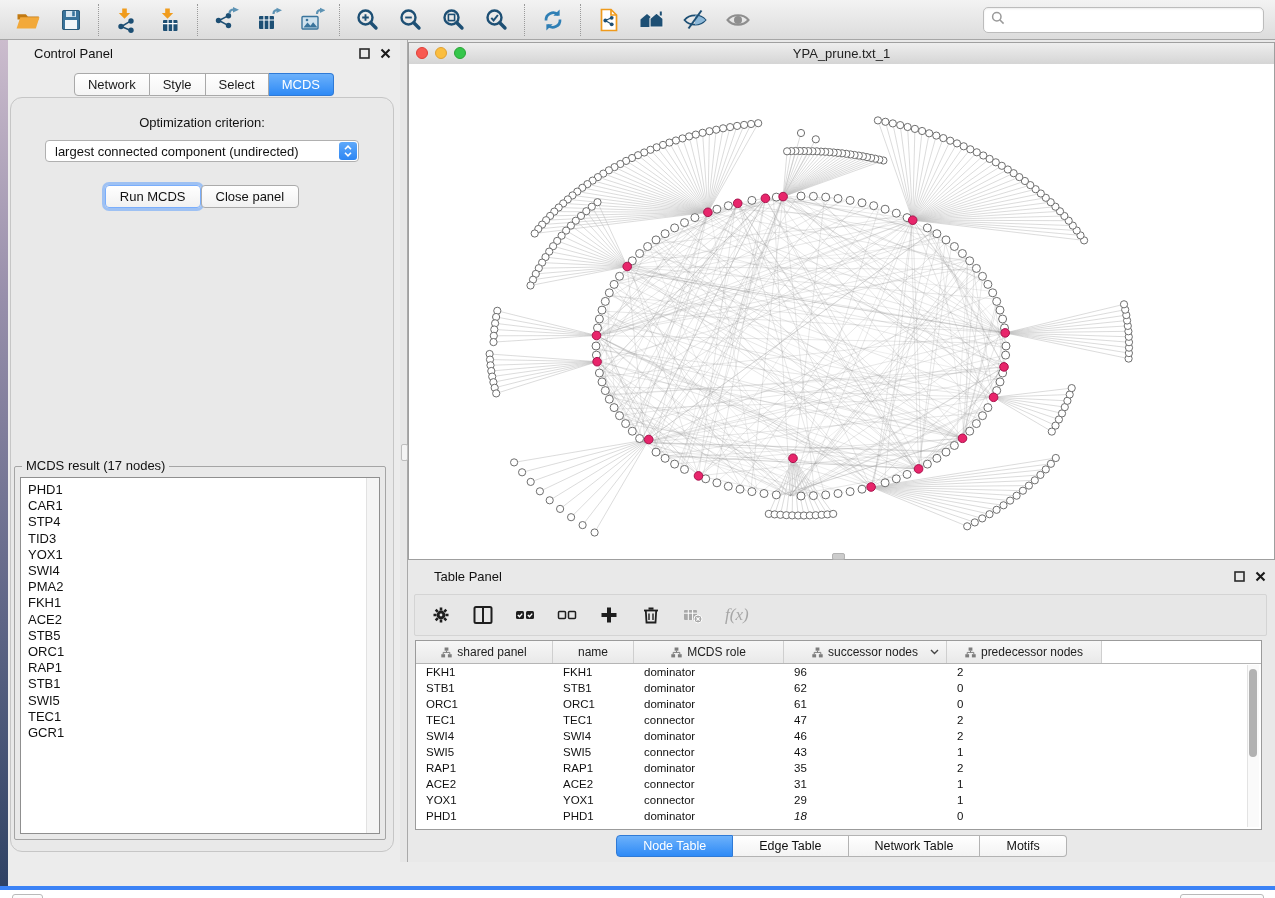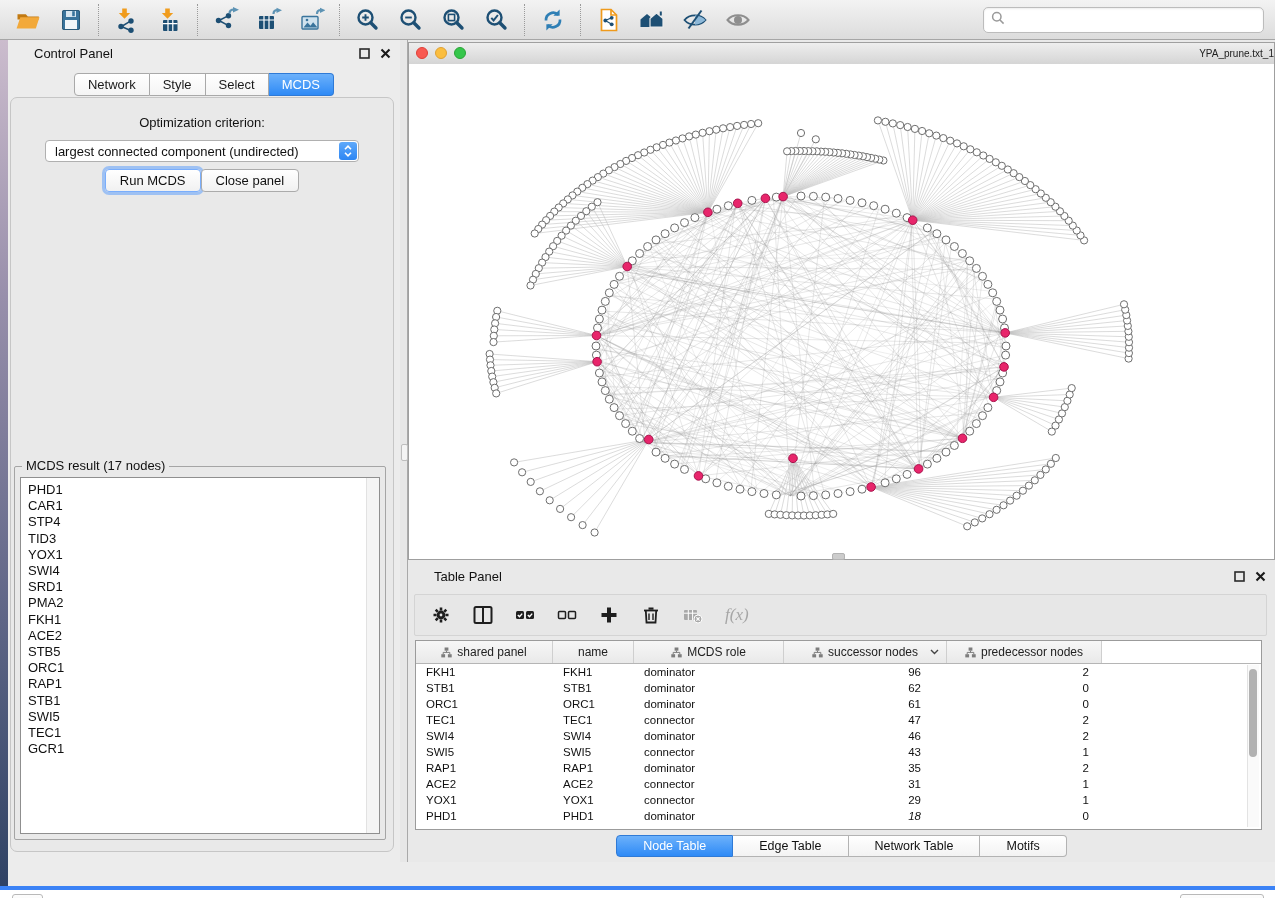--- a/index.html
+++ b/index.html
@@ -28,67 +28,67 @@
   .panel-title{font-size:13px;line-height:28px;padding-left:26px;color:#111}
   .win-btns{position:absolute;right:9px;top:8px;display:flex;gap:10px;align-items:center}
   .win-btns span{display:flex}
   .seg-bar{position:absolute;left:0;top:33px;width:100%;display:flex;justify-content:center}
   .seg{height:21px;line-height:21px;padding:0 13px;font-size:13px;background:linear-gradient(#fff,#f4f4f4);
        border:1px solid #a9a9a9;border-left:none;color:#1a1a1a}
   .seg:first-child{border-left:1px solid #a9a9a9;border-radius:4px 0 0 4px}
   .seg:last-child{border-radius:0 4px 4px 0}
   .seg.active{background:linear-gradient(#6cb1fb,#2e8af6);border-color:#2f7ad6;color:#fff}
   .inner-panel{position:absolute;left:2px;top:57px;width:382px;height:753px;background:#e9e9e9;
-               border:1px solid #c6c6c6;border-radius:7px}
+               border:1px solid #c6c6c6;border-radius:12px}
   .opt-label{margin-top:17px;text-align:center;font-size:13px}
   .dropdown{margin:10px auto 0;width:314px;height:22px;background:#fff;border:1px solid #b0b0b0;
             border-radius:4px;position:relative;font-size:13px;line-height:22px;padding-left:9px;
             box-sizing:border-box}
   .dd-stepper{position:absolute;right:1px;top:1px;width:18px;height:18px;
               background:linear-gradient(#5fa9fa,#2d86f3);border-radius:3px;display:flex;
               align-items:center;justify-content:center}
-  .btn-row{display:flex;justify-content:center;gap:0;margin-top:7px}
+  .btn-row{display:flex;justify-content:center;gap:0;margin-top:23px}
   .btn{height:23px;padding:0 14px;background:linear-gradient(#ffffff,#f1f1f1);border:1px solid #ababab;
        border-radius:4px;font:13px "Liberation Sans",sans-serif;color:#111}
   .btn.focused{box-shadow:0 0 0 3px rgba(96,160,251,.55);border-color:#7aaefc}
   .fieldset{position:absolute;left:6px;top:426px;width:372px;height:374px;border:1px solid #a5a5a5;
             border-radius:2px;box-sizing:border-box}
   .legend{position:absolute;left:7px;top:-9px;background:#e9e9e9;padding:0 4px;font-size:13px}
   .result-list{position:absolute;left:5px;top:10px;right:5px;bottom:5px;background:#fff;
                border:1px solid #8f8f8f;overflow:hidden;padding:4px 0 0 7px;font-size:13px;line-height:16.2px}
   .result-scroll{position:absolute;right:0;top:0;bottom:0;width:12px;background:#f5f5f5;border-left:1px solid #e2e2e2}
   
   .v-split{position:absolute;left:400px;top:40px;width:8px;height:822px;background:#e7e7e7;border-right:1px solid #a9a9a9;box-sizing:border-box}
   .v-grip{position:absolute;left:1px;top:404px;width:5px;height:15px;background:#f4f4f4;border:1px solid #bdbdbd;border-radius:2px}
   
   .right-area{position:absolute;left:408px;top:40px;width:867px;height:822px;background:#e9e9e9}
   .net-window{position:absolute;left:0;top:2px;width:867px;height:518px;border:1px solid #9f9f9f;
               box-sizing:border-box;background:#fff}
   .net-titlebar{height:21px;background:linear-gradient(#eeeeee,#d5d5d5);border-bottom:1px solid #b3b3b3;
-                position:relative;text-align:right;font-size:10px;line-height:21px;color:#222}
+                position:relative;text-align:center;font-size:13px;line-height:21px;color:#222}
   .lights{position:absolute;left:7px;top:4px;display:flex;gap:7px}
   .light{width:12px;height:12px;border-radius:50%;box-sizing:border-box}
   .net-canvas{position:absolute;left:0;top:21px;width:865px;height:495px}
   .h-grip{position:absolute;left:424px;top:513px;width:13px;height:7px;background:#cccccc;border:1px solid #b3b3b3;border-radius:2px;box-sizing:border-box}
   
   .table-panel{position:absolute;left:0;top:523px;width:867px;height:295px}
   .tp-toolbar{position:absolute;left:6px;top:31px;width:853px;height:42px;background:#e7e7e7;
               border:1px solid #d4d4d4;border-radius:2px;display:flex;align-items:center;gap:22px;
               padding-left:16px;box-sizing:border-box}
   .tp-ico{display:flex;align-items:center;justify-content:center;width:20px;height:20px}
   .fx{font-family:"Liberation Serif",serif;font-style:italic;font-size:17px;color:#a6a6a6}
   .tp-table{position:absolute;left:7px;top:77px;width:847px;height:190px;background:#fff;
             border:1px solid #9b9b9b;box-sizing:border-box;overflow:hidden}
   .thead{display:flex;height:22px;background:linear-gradient(#f7f7f7,#e9e9e9);border-bottom:1px solid #b5b5b5}
   .th{display:flex;align-items:center;justify-content:center;gap:5px;font-size:12px;color:#222;
       border-right:1px solid #cfcfcf;box-sizing:border-box;position:relative;flex:none}
   .sort-ch{position:absolute;right:7px;top:8px}
   .tr{display:flex;height:16px;font-size:11.5px;color:#111;align-items:center}
   .td{box-sizing:border-box;padding:0 10px;white-space:nowrap;overflow:hidden;flex:none}
-  .td.num{text-align:right}
+  .td.num{}
   .td.c3{padding-right:26px}
   .td.c4{padding-right:13px}
   .tp-scroll{position:absolute;right:2px;top:24px;bottom:2px;width:11px;background:#fafafa;border-left:1px solid #e3e3e3}
   .tp-thumb{position:absolute;left:1px;top:4px;width:8px;height:88px;background:#b2b2b2;border-radius:4px}
   .bottom-tabs{position:absolute;left:0;right:0;top:272px;display:flex;justify-content:center}
   .btab{height:20px;line-height:20px;padding:0 26px;font-size:12.5px;background:linear-gradient(#fff,#f3f3f3);
         border:1px solid #b3b3b3;border-left:none;color:#111}
   .btab:first-child{border-left:1px solid #b3b3b3;border-radius:4px 0 0 4px}
   .btab:last-child{border-radius:0 4px 4px 0}
   .btab.active{background:linear-gradient(#6cb1fb,#2e8af6);color:#fff;border-color:#2f7ad6}
@@ -294,21 +294,20 @@
   <div class="fieldset">
     <span class="legend">MCDS result (17 nodes)</span>
     <div class="result-list" id="result-list">
       <div class="result-scroll"></div>
     <div class="result-item">PHD1</div>
         <div class="result-item">CAR1</div>
         <div class="result-item">STP4</div>
         <div class="result-item">TID3</div>
         <div class="result-item">YOX1</div>
         <div class="result-item">SWI4</div>
-        <div class="result-item">SRD1</div>
         <div class="result-item">PMA2</div>
         <div class="result-item">FKH1</div>
         <div class="result-item">ACE2</div>
         <div class="result-item">STB5</div>
         <div class="result-item">ORC1</div>
         <div class="result-item">RAP1</div>
         <div class="result-item">STB1</div>
         <div class="result-item">SWI5</div>
         <div class="result-item">TEC1</div>
         <div class="result-item">GCR1</div>

